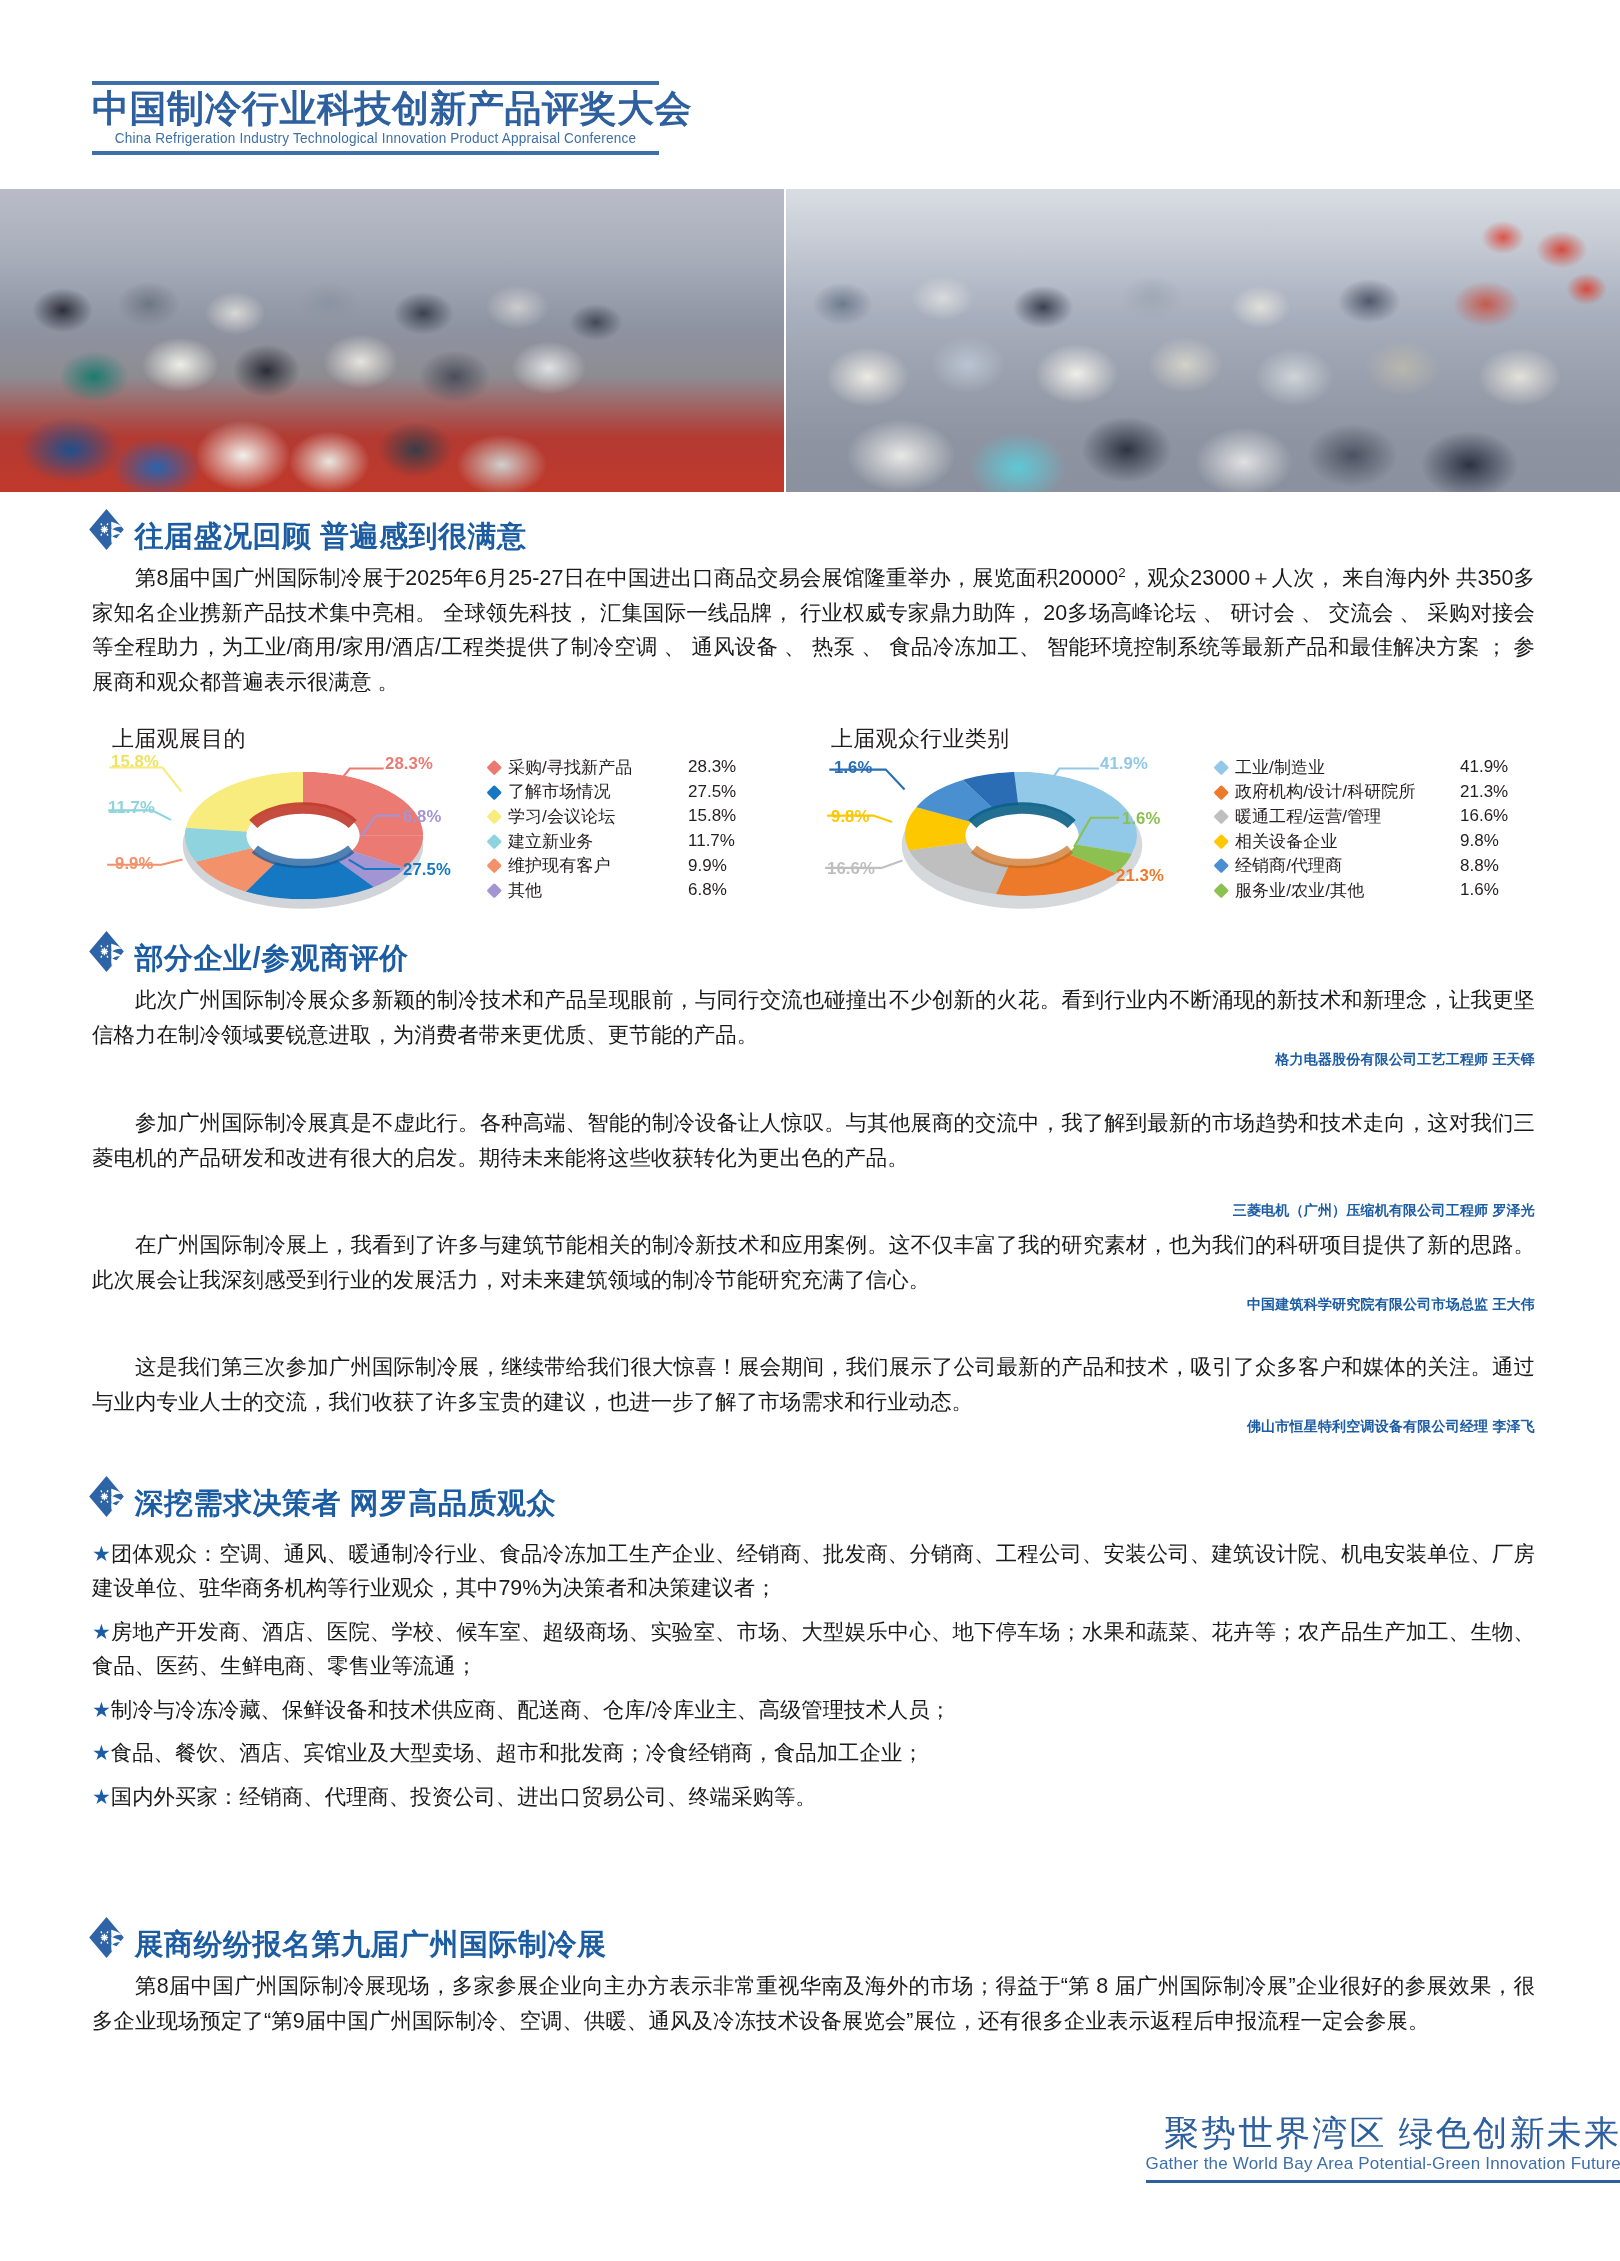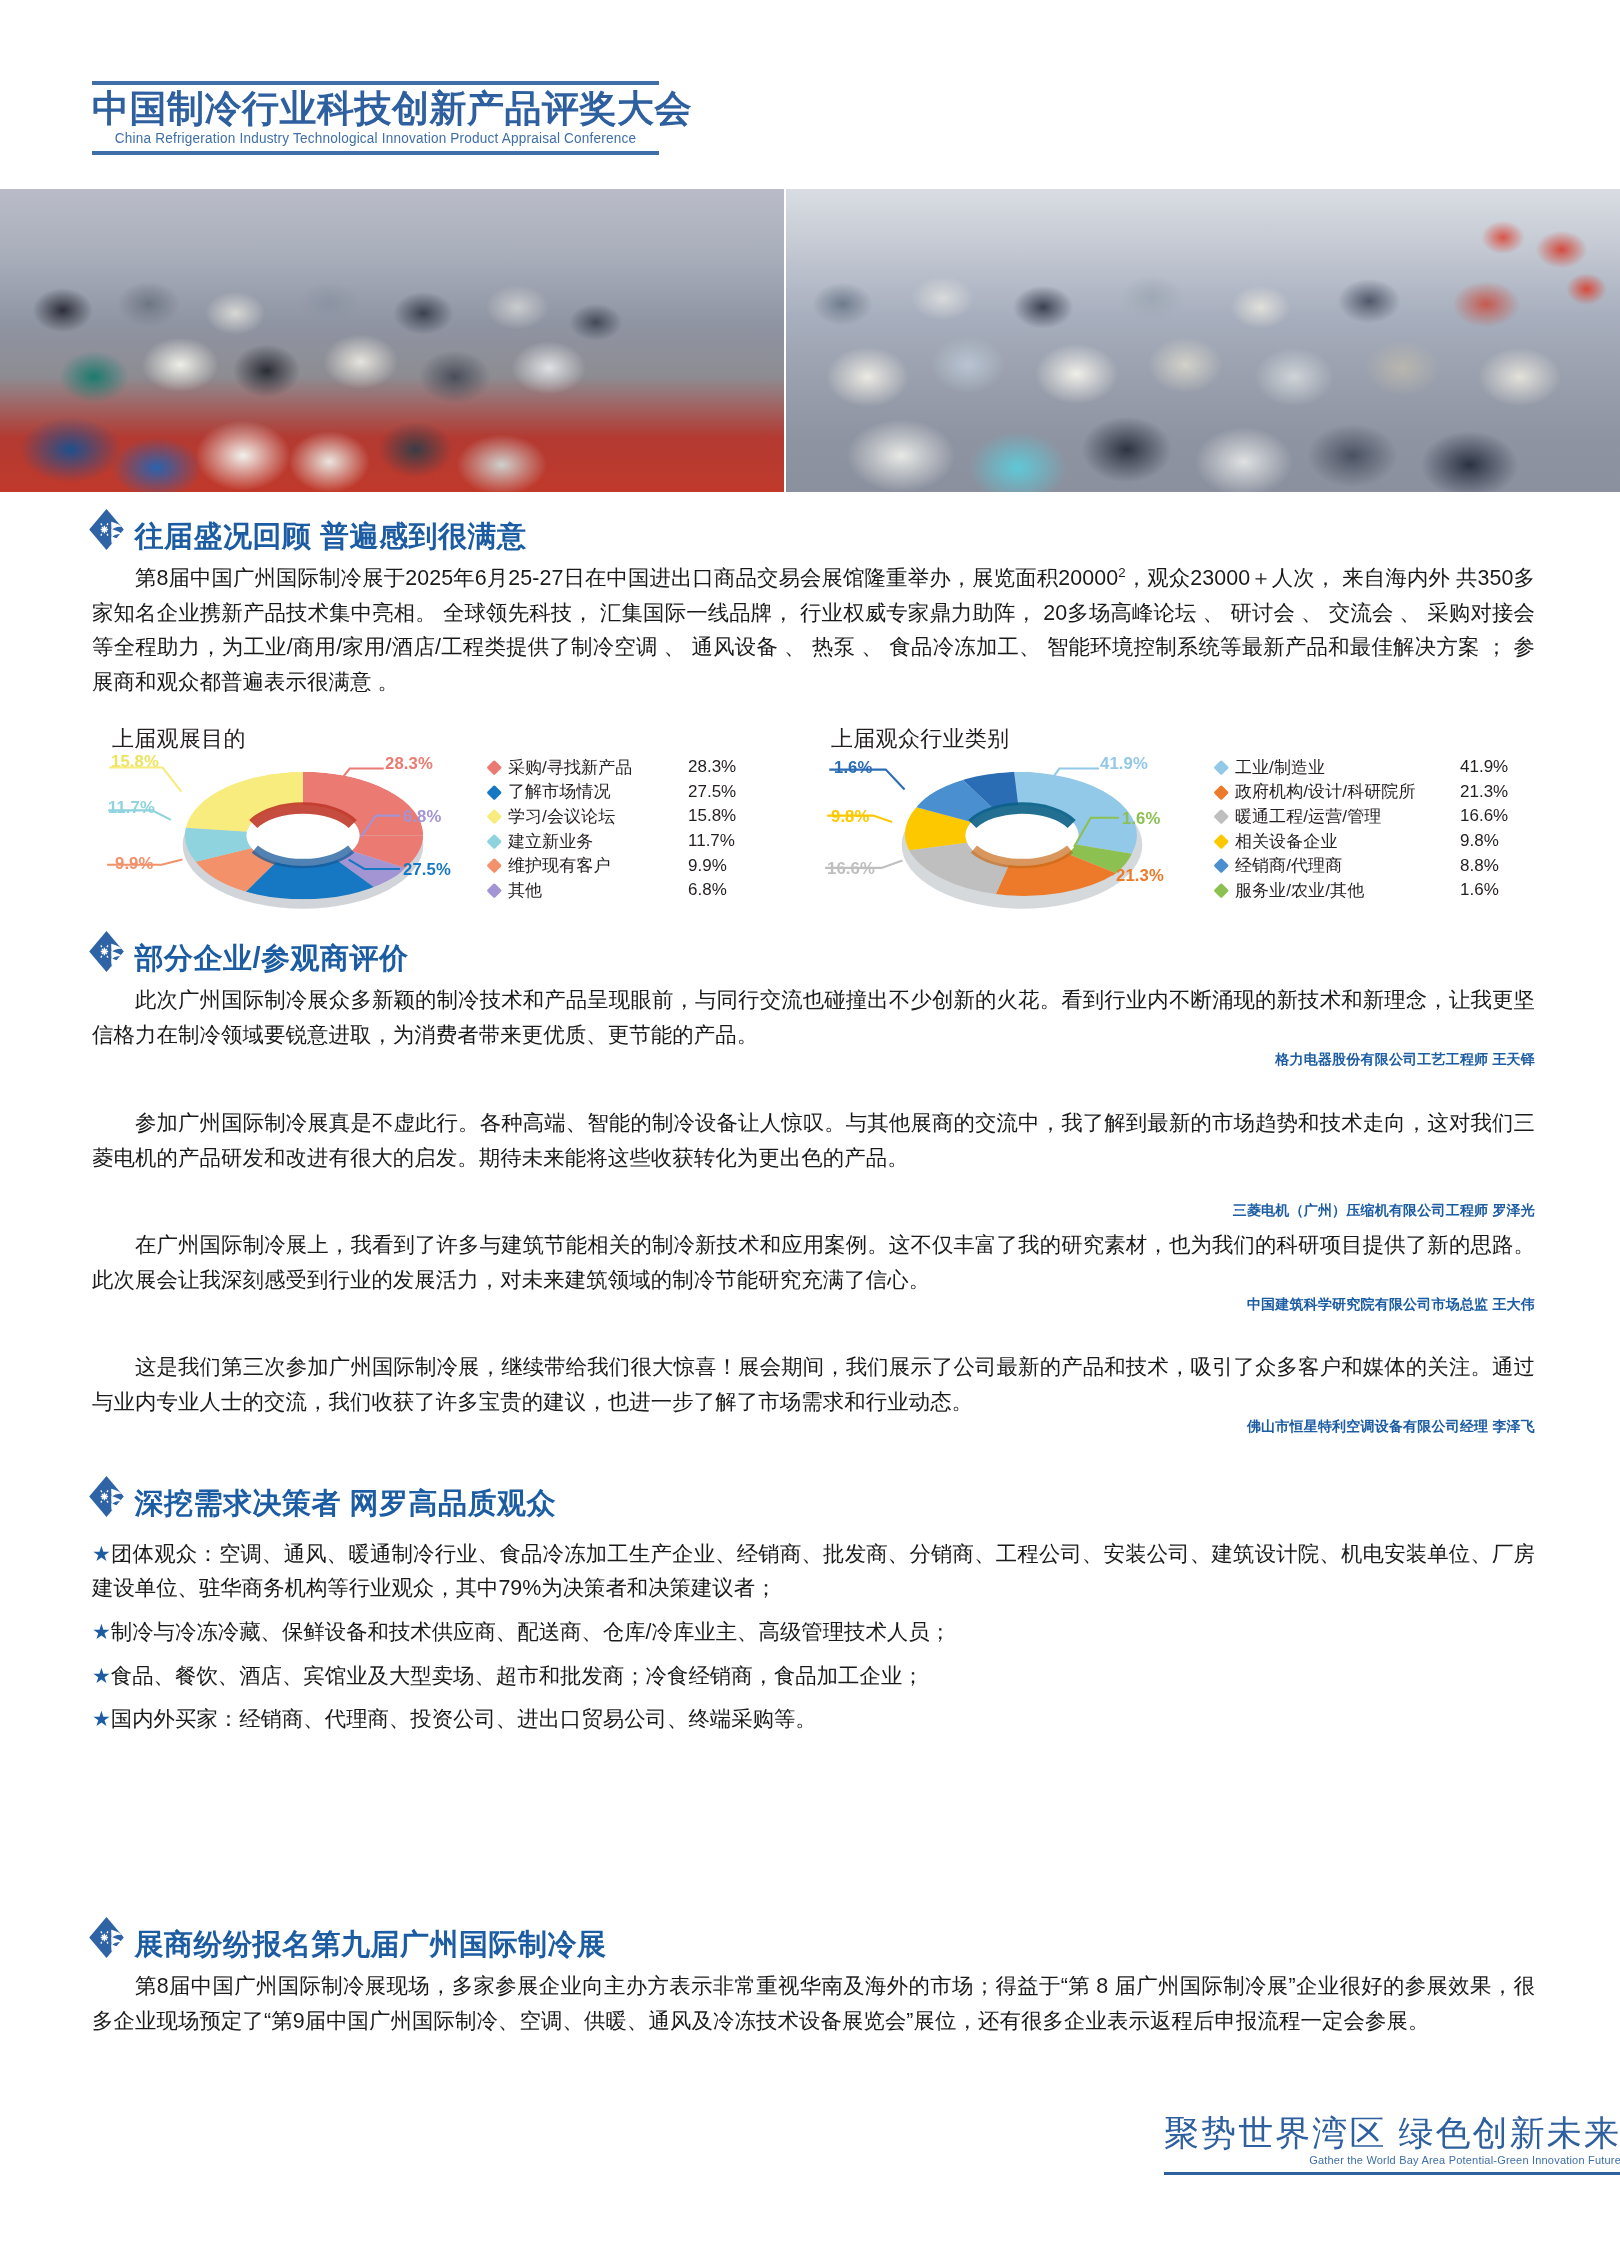--- a/index.html
+++ b/index.html
@@ -233,21 +233,21 @@
   }
   .footer-inner { display: inline-block; border-bottom: 3.1px solid #2e5f9e; padding-bottom: 4.2px; }
   .footer-cn {
     font-size: 35px;
     color: #2e5f9e;
     letter-spacing: 2.1px;
     line-height: 1.15;
     white-space: nowrap;
   }
   .footer-en {
-    font-size: 11px;
+    font-size: 17px;
     color: #3e6fa8;
     letter-spacing: 0.2px;
     white-space: nowrap;
     line-height: 1.3;
   }
 </style>
 </head>
 <body>
 
 <div class="page">
@@ -519,20 +519,23 @@
       </svg>
     </div>
     <div class="section-title">深挖需求决策者  网罗高品质观众</div>
   </div>
 
   <div class="bullet-list" style="left:92px; top:1537px; width:1443px;">
     <div class="bullet-item">
       <span class="star">★</span><span>团体观众：空调、通风、暖通制冷行业、食品冷冻加工生产企业、经销商、批发商、分销商、工程公司、安装公司、建筑设计院、机电安装单位、厂房建设单位、驻华商务机构等行业观众，其中79%为决策者和决策建议者；</span>
     </div>
     <div class="bullet-item">
+      <span class="star">★</span><span>房地产开发商、酒店、医院、学校、候车室、超级商场、实验室、市场、大型娱乐中心、地下停车场；水果和蔬菜、花卉等；农产品生产加工、生物、食品、医药、生鲜电商、零售业等流通；</span>
+    </div>
+    <div class="bullet-item">
       <span class="star">★</span><span>制冷与冷冻冷藏、保鲜设备和技术供应商、配送商、仓库/冷库业主、高级管理技术人员；</span>
     </div>
     <div class="bullet-item">
       <span class="star">★</span><span>食品、餐饮、酒店、宾馆业及大型卖场、超市和批发商；冷食经销商，食品加工企业；</span>
     </div>
     <div class="bullet-item">
       <span class="star">★</span><span>国内外买家：经销商、代理商、投资公司、进出口贸易公司、终端采购等。</span>
     </div>
   </div>
 

